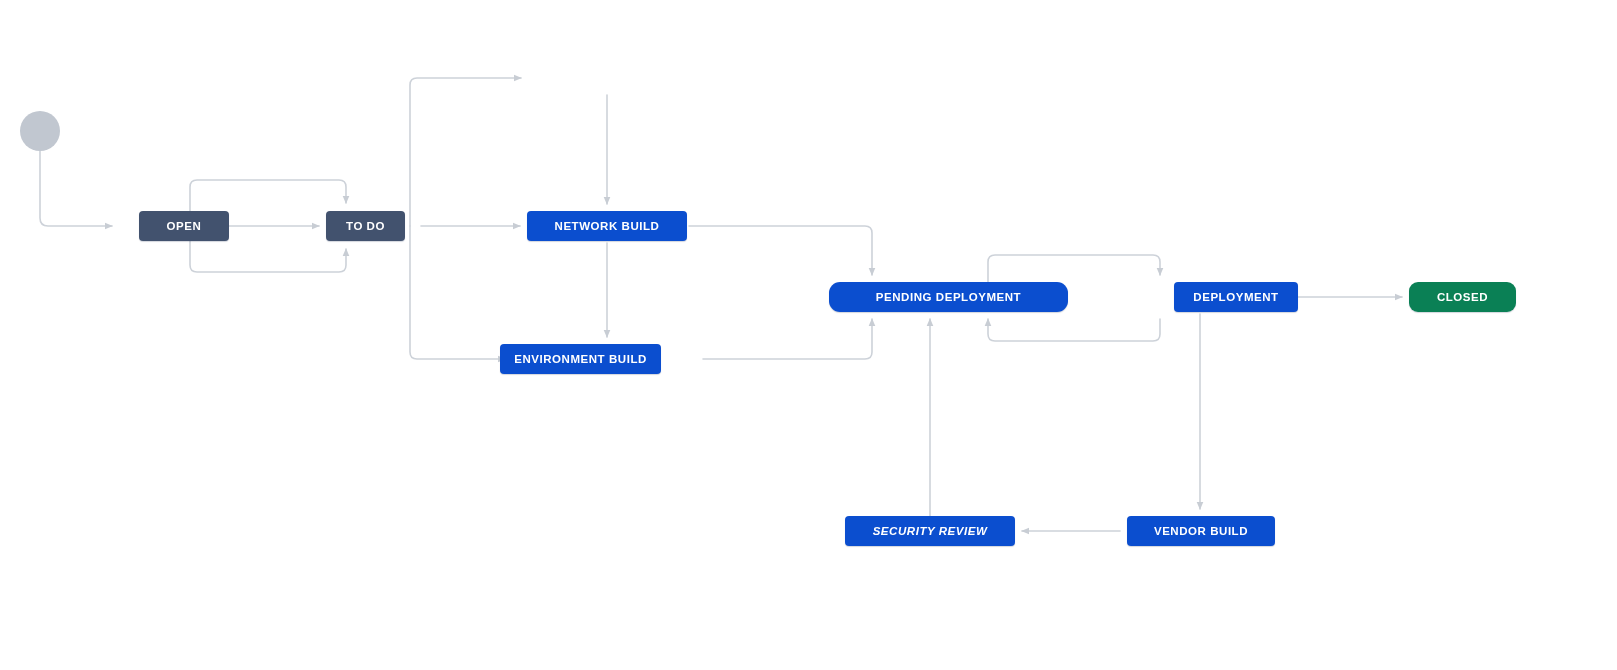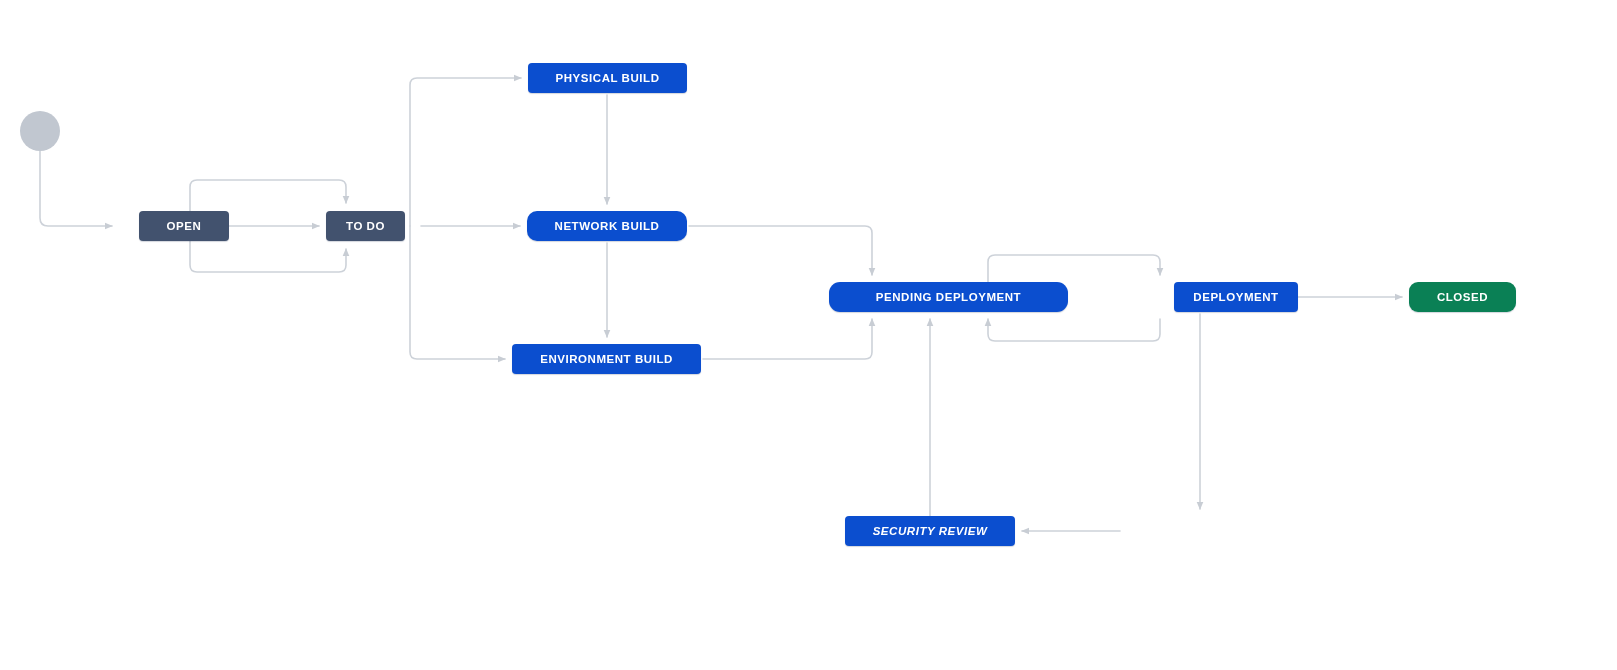--- a/index.html
+++ b/index.html
@@ -87,28 +87,28 @@
 
     <path class="e" d="M930,516 L930,319"></path>
   </svg>
 
   <div class="start-circle" style="left:20px;top:111px;"></div>
 
   <div class="node dark" style="left:119px;top:211px;width:90px;margin-left:20px;">OPEN</div>
 
   <div class="node dark" style="left:326px;top:211px;width:79px;">TO DO</div>
 
-  <div class="node blue" style="left:528px;top:63px;width:159px;">PHYSICAL BUILD</div>
 
-  <div class="node blue" style="left:527px;top:211px;width:160px;border-radius:10px;">NETWORK BUILD</div>
+  <div class="node blue" style="left:527px;top:211px;width:160px;">NETWORK BUILD</div>
 
-  <div class="node blue" style="left:512px;top:344px;width:189px;">ENVIRONMENT BUILD</div>
+  <div class="node blue" style="left:500px;top:344px;width:161px;">ENVIRONMENT BUILD</div>
 
   <div class="node blue" style="left:829px;top:282px;width:239px;border-radius:11px;">PENDING DEPLOYMENT</div>
 
   <div class="node blue" style="left:1174px;top:282px;width:124px;text-align:center;">DEPLOYMENT</div>
 
   <div class="node green" style="left:1409px;top:282px;width:107px;border-radius:9px;">CLOSED</div>
 
   <div class="node blue" style="left:845px;top:516px;width:170px;font-style:italic;">SECURITY REVIEW</div>
 
+  <div class="node blue" style="left:1127px;top:516px;width:148px;">VENDOR BUILD</div>
 
 </div>
 
 </body></html>

